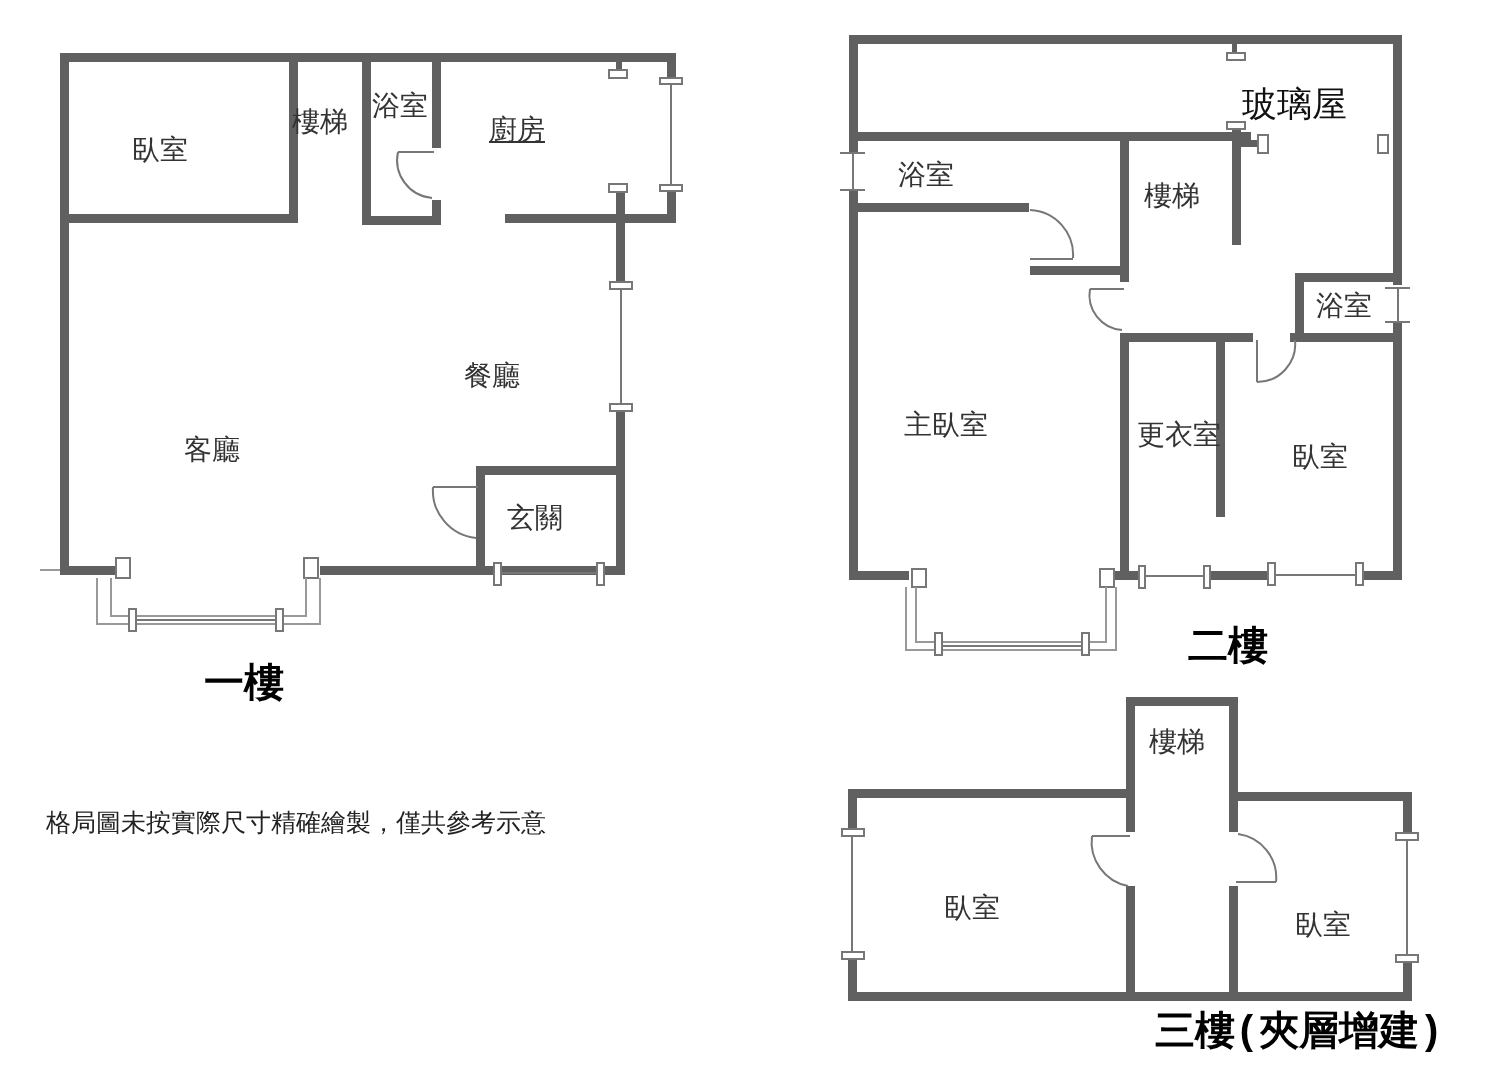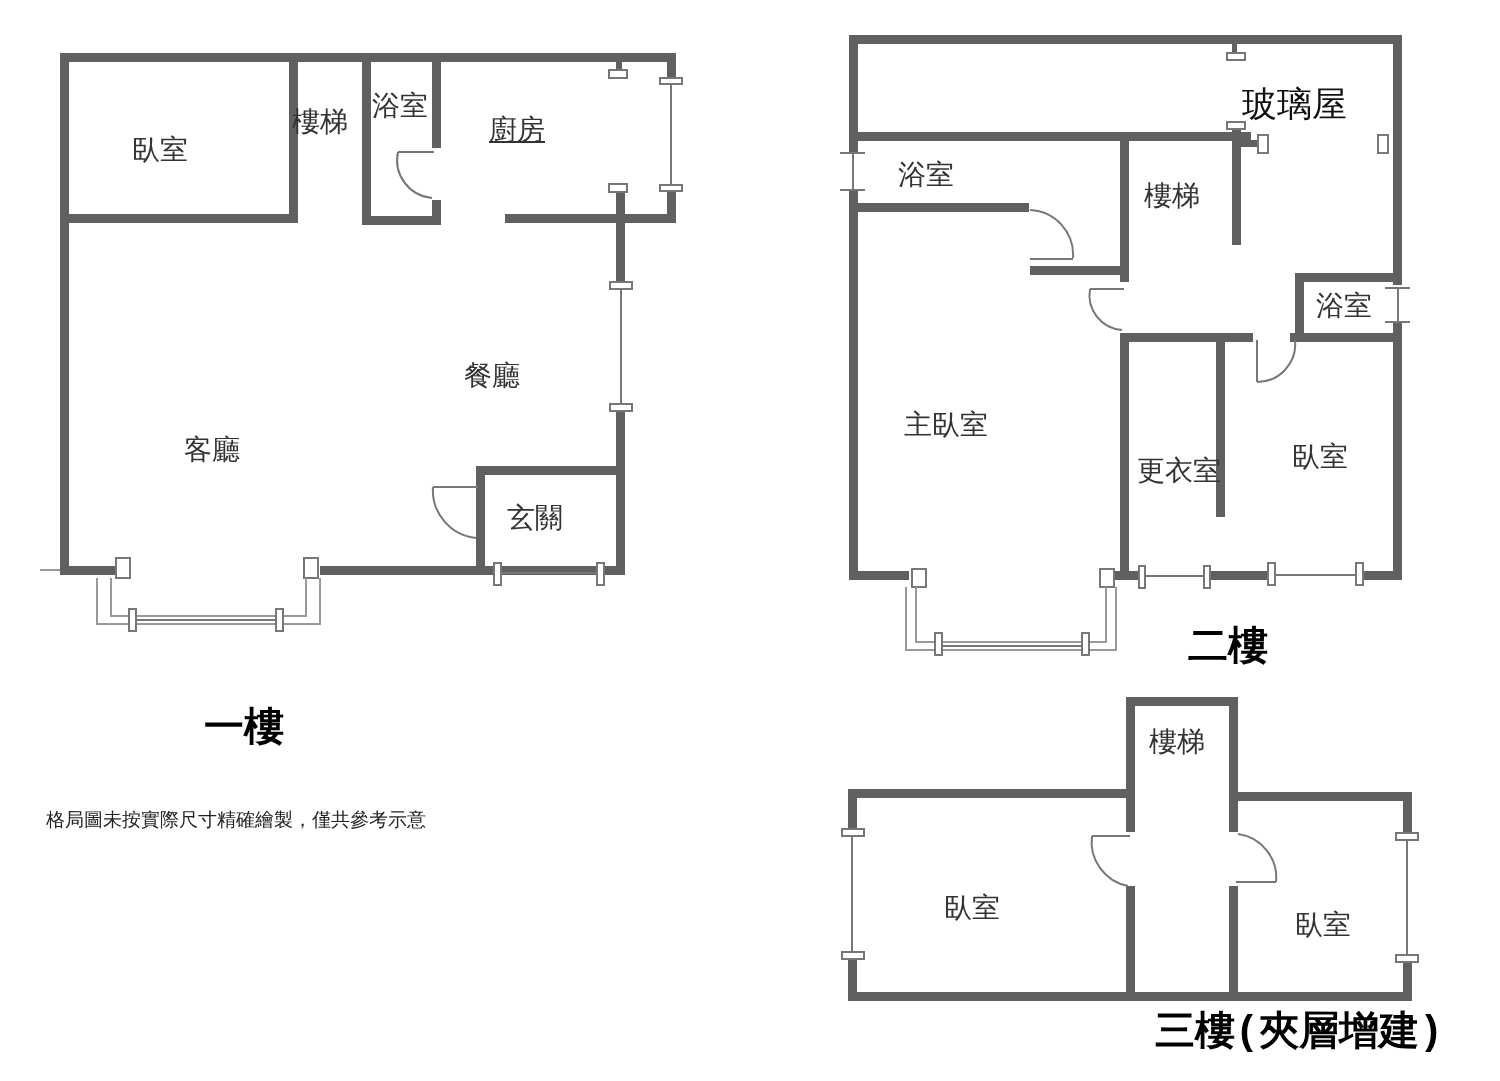--- a/index.html
+++ b/index.html
@@ -2,21 +2,21 @@
 <html><head>
   <meta charset="utf-8">
   <style>
     html, body { margin:0; padding:0; background:#ffffff; }
     body { width:1500px; height:1081px; position:relative; overflow:hidden;
            font-family:"DejaVu Sans", "Liberation Sans", sans-serif; }
     svg.plan { position:absolute; left:0; top:0; }
     .lbl { position:absolute; color:#333333; font-size:28px; white-space:nowrap; line-height:1; letter-spacing:0px; }
     .lbl.big { font-size:35px; color:#111111;margin-top:11px; }
     .title { position:absolute; color:#000000; font-size:40px; font-weight:bold; white-space:nowrap; line-height:1; }
-    .note { position:absolute; color:#222222; font-size:19px; white-space:nowrap; line-height:1; }
+    .note { position:absolute; color:#222222; font-size:25px; white-space:nowrap; line-height:1; }
   </style>
 </head>
 <body>
 
 <svg class="plan" width="1500" height="1081" viewBox="0 0 1500 1081">
 
   <g fill="#606060">
 
     <rect x="60" y="53" width="616" height="9"></rect>
     <rect x="60" y="53" width="9" height="522"></rect>
@@ -173,28 +173,28 @@
   </g>
 </svg>
 
 <div class="lbl" style="left:132px;top:136px;">臥室</div>
 <div class="lbl" style="left:292px;top:108px;">樓梯</div>
 <div class="lbl" style="left:372px;top:92px;">浴室</div>
 <div class="lbl" style="left:489px;top:116px;text-decoration:underline;">廚房</div>
 <div class="lbl" style="left:464px;top:318px;margin-top:44px;">餐廳</div>
 <div class="lbl" style="left:184px;top:436px;">客廳</div>
 <div class="lbl" style="left:507px;top:504px;font-family:Liberation Serif, serif;">玄關</div>
-<div class="title" style="left:204px;top:662px;margin-top:44px;">一樓</div>
+<div class="title" style="left:204px;top:662px;">一樓</div>
 
 <div class="lbl big" style="left:1242px;top:76px;">玻璃屋</div>
 <div class="lbl" style="left:898px;top:161px;">浴室</div>
 <div class="lbl" style="left:1144px;top:182px;">樓梯</div>
 <div class="lbl" style="left:1316px;top:292px;">浴室</div>
 <div class="lbl" style="left:904px;top:411px;">主臥室</div>
-<div class="lbl" style="left:1137px;top:421px;margin-top:36px;">更衣室</div>
+<div class="lbl" style="left:1137px;top:421px;">更衣室</div>
 <div class="lbl" style="left:1292px;top:443px;">臥室</div>
 <div class="title" style="left:1188px;top:625px;text-align:right;">二樓</div>
 
 <div class="lbl" style="left:1149px;top:728px;">樓梯</div>
 <div class="lbl" style="left:944px;top:894px;">臥室</div>
 <div class="lbl" style="left:1295px;top:911px;">臥室</div>
 <div class="title" style="left:1155px;top:1014px;font-family:Liberation Mono, monospace;">三樓(夾層增建)</div>
 
 <div class="note" style="left:46px;top:810px;">格局圖未按實際尺寸精確繪製，僅共參考示意</div>
 

